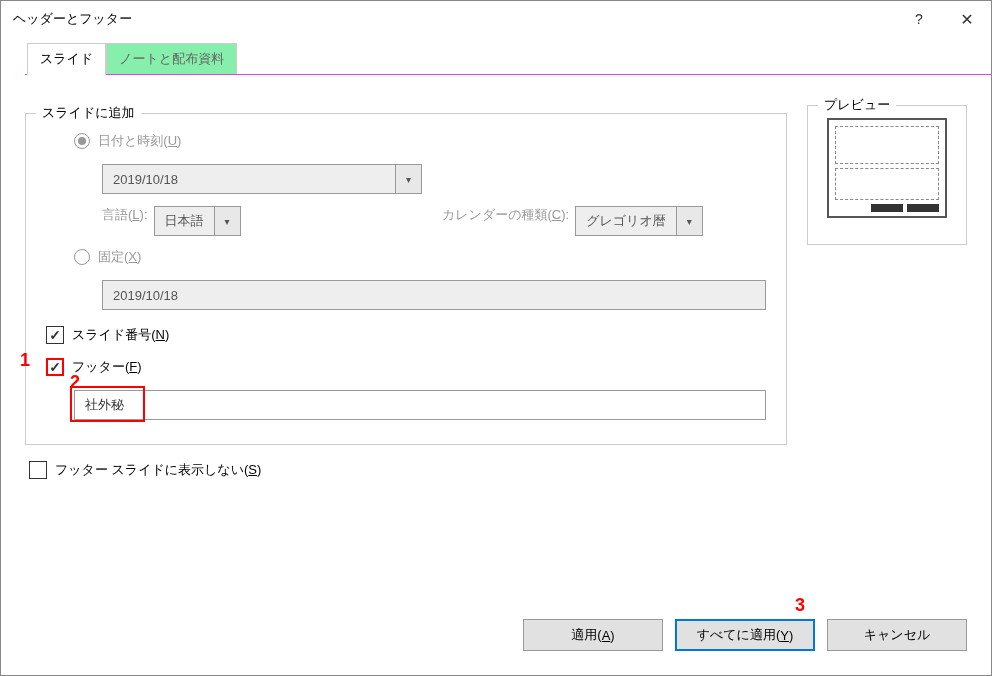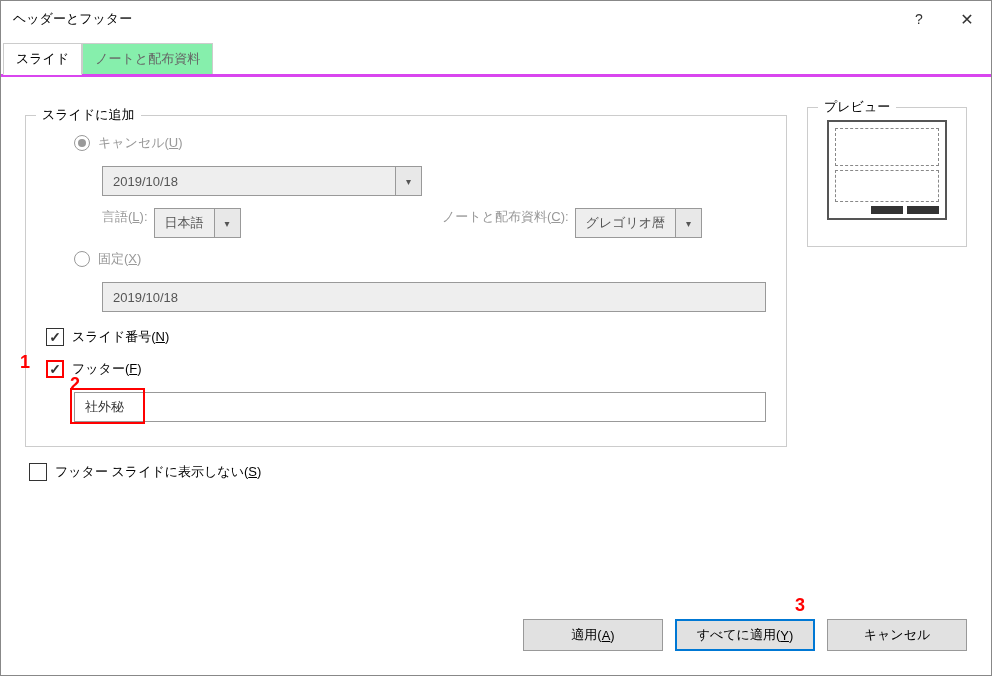--- a/index.html
+++ b/index.html
@@ -3,21 +3,21 @@
   <meta charset="utf-8">
   <style>
     * { box-sizing: border-box; margin: 0; padding: 0; }
     body { font-family: "Yu Gothic UI", "Meiryo", sans-serif; font-size: 13px; background: #fff; }
     .dialog { width: 992px; height: 676px; border: 1px solid #888; background: #fff; display: flex; flex-direction: column; }
     .titlebar { display: flex; align-items: center; height: 36px; padding: 0 0 0 12px; }
     .titlebar-title { flex: 1; font-size: 13px; }
     .titlebar-buttons { display: flex; align-items: center; }
     .titlebar-btn { width: 48px; height: 36px; display: flex; align-items: center; justify-content: center; font-size: 14px; color: #333; cursor: default; }
     .titlebar-btn.close { font-size: 16px; }
-    .tabbar { display: flex; padding: 6px 12px 0 2px; border-bottom: 3px solid #d946ef; }
+    .tabbar { display: flex; padding: 6px 12px 0 2px; border-bottom: 1px solid #d946ef; margin-left: 24px; }
     .tab { padding: 6px 12px; border: 1px solid #ccc; border-bottom: none; margin-right: 0; background: #fff; cursor: default; position: relative; }
     .tab.active { background: #fff; border-bottom: 1px solid #fff; margin-bottom: -1px; z-index: 2; }
     .tab:not(.active) { background: #86efac; color: #666; }
     .content { display: flex; flex: 1; padding: 20px 24px 0 24px; gap: 20px; }
     .left-panel { flex: 1; }
     .right-panel { width: 160px; }
     .groupbox { border: 1px solid #ccc; padding: 18px 20px 24px 20px; position: relative; margin-top: 18px; }
     .groupbox-title { position: absolute; top: -10px; left: 10px; background: #fff; padding: 0 6px; font-size: 13px; }
     .checkbox-row { display: flex; align-items: center; margin-bottom: 14px; position: relative; }
     .checkbox { width: 18px; height: 18px; border: 1px solid #333; margin-right: 8px; display: flex; align-items: center; justify-content: center; background: #fff; cursor: default; flex-shrink: 0; }
@@ -71,39 +71,39 @@
 
   <div class="content">
     <div class="left-panel">
       <div class="groupbox">
         <span class="groupbox-title">スライドに追加</span>
 
 
         <div class="indent-1">
           <div class="checkbox-row">
             <div class="radio selected"></div>
-            <span class="disabled-text"><span>キャンセル(</span><span class="underline-key">U</span><span>)</span></span>
+            <span class="disabled-text"><span>日付と時刻(</span><span class="underline-key">U</span><span>)</span></span>
           </div>
 
           <div class="indent-2">
             <div class="combo" style="width: 320px; margin-bottom: 12px;">
               <span class="combo-text">2019/10/18</span>
               <span class="combo-arrow">▾</span>
             </div>
 
             <div class="field-row">
               <div class="field-col">
                 <span class="field-label"><span>言語(</span><span class="underline-key">L</span><span>):</span></span>
                 <div class="combo">
                   <span class="combo-text">日本語</span>
                   <span class="combo-arrow">▾</span>
                 </div>
               </div>
               <div class="field-col">
-                <span class="field-label"><span>ノートと配布資料(</span><span class="underline-key">C</span><span>):</span></span>
+                <span class="field-label"><span>カレンダーの種類(</span><span class="underline-key">C</span><span>):</span></span>
                 <div class="combo">
                   <span class="combo-text">グレゴリオ暦</span>
                   <span class="combo-arrow">▾</span>
                 </div>
               </div>
             </div>
           </div>
 
           <div class="checkbox-row">
             <div class="radio"></div>

